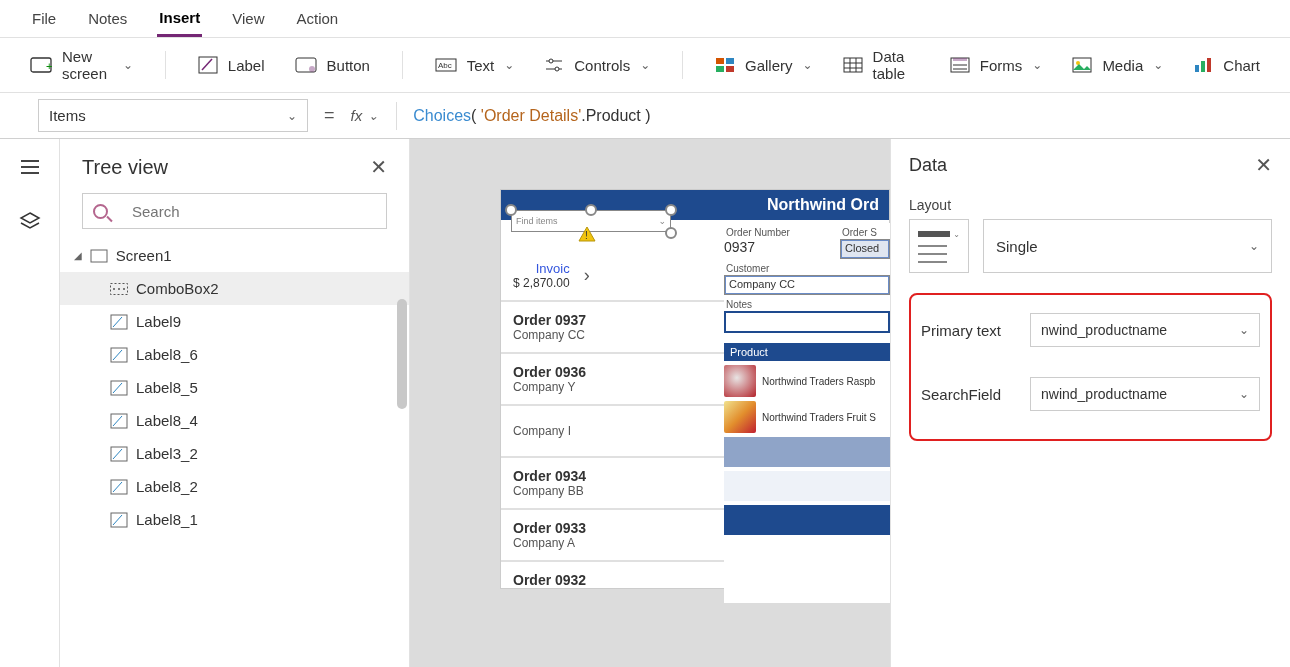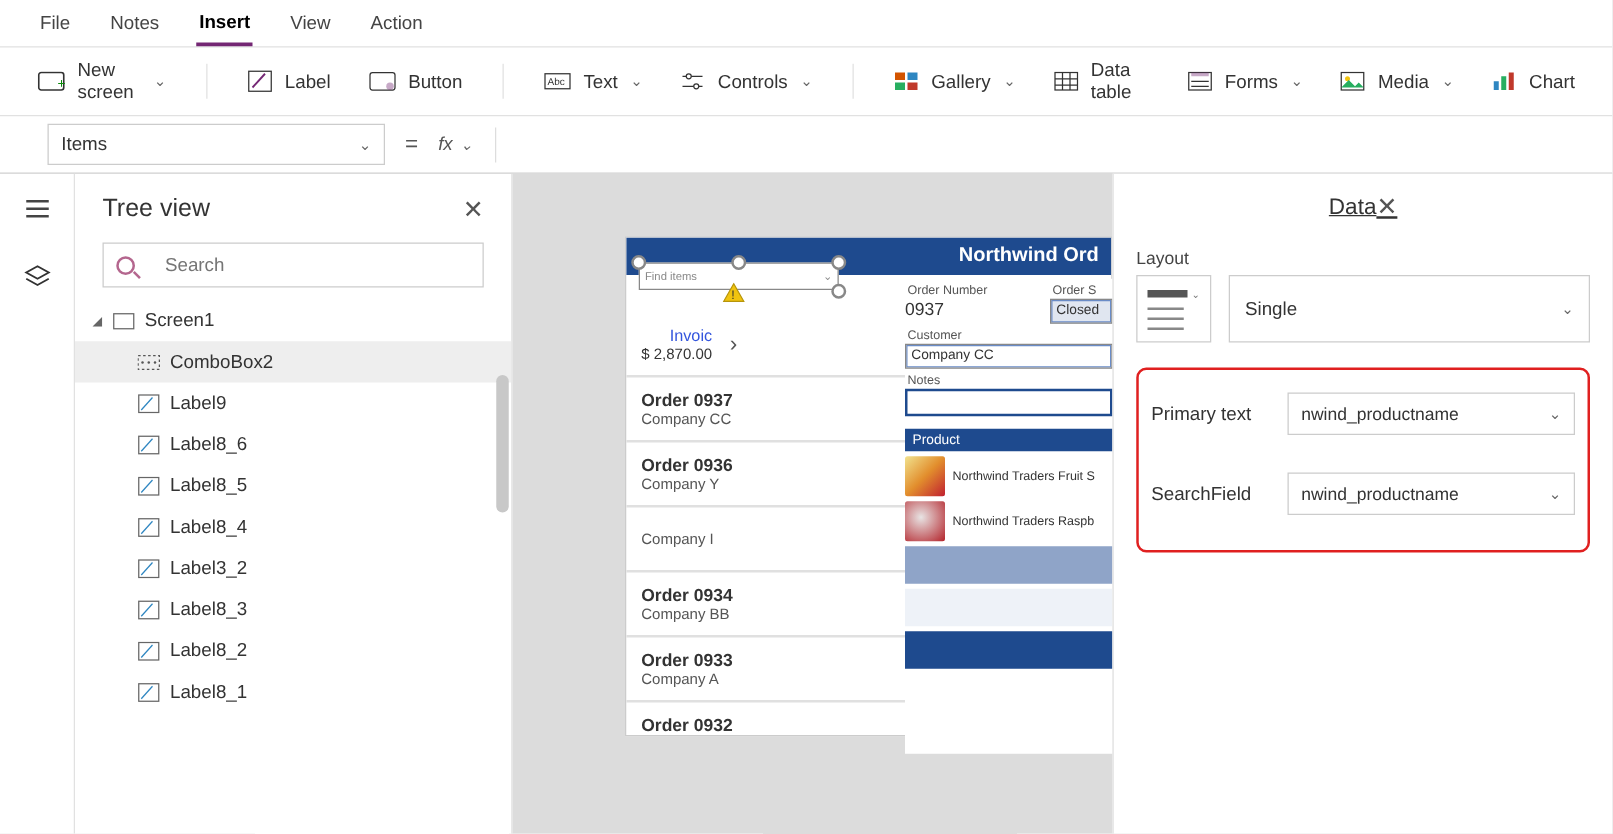--- a/index.html
+++ b/index.html
@@ -76,21 +76,21 @@
   .prod-head { background: #1e4a8e; color: #fff; font-size: 11px; padding: 3px 6px; margin-top: 10px; }
   .prod-row { display: flex; align-items: center; gap: 6px; font-size: 10px; margin: 4px 0; }
   .prod-img { width: 32px; height: 32px; border-radius: 2px; }
   .prod-img.red { background: radial-gradient(circle at 40% 40%, #e8e4e4, #b3232a); }
   .prod-img.fruit { background: linear-gradient(135deg, #f1e28e, #e28e2d, #c02030); }
   .sel-bar { background: #8fa4c8; height: 30px; margin-top: 4px; }
   .plain-bar { background: #eef2f8; height: 30px; margin-top: 4px; }
 
   
   .datapanel { position: absolute; right: 0; top: 0; width: 400px; height: 100%; background: #fff; border-left: 1px solid #e1e1e1; padding: 14px 18px; }
-  .dp-head { display: flex; justify-content: center; align-items: center; margin-bottom: 20px; text-decoration: underline; }
+  .dp-head { display: flex; justify-content: space-between; align-items: center; margin-bottom: 20px; }
   .dp-head h3 { font-size: 18px; font-weight: 400; }
   .dp-label { font-size: 14px; color: #444; margin-bottom: 6px; }
   .dp-row { display: flex; align-items: center; gap: 14px; margin-bottom: 20px; }
   .layout-thumb { width: 60px; height: 54px; border: 1px solid #ccc; display: flex; flex-direction: column; justify-content: center; gap: 6px; padding: 6px 8px; }
   .layout-thumb .ln { height: 2px; background: #888; width: 70%; }
   .layout-thumb .ln.big { height: 6px; width: 90%; background: #555; }
   .layout-sel { flex: 1; height: 54px; border: 1px solid #ccc; display: flex; align-items: center; justify-content: space-between; padding: 12px 12px; font-size: 15px; }
   .red-box { border: 2px solid #e02020; border-radius: 8px; padding: 18px 10px; }
   .rb-row { display: flex; align-items: center; justify-content: space-between; margin-bottom: 30px; }
   .rb-row:last-child { margin-bottom: 10px; }
@@ -231,20 +231,23 @@
   <div class="fb-prop">
     <span>Items</span>
     <span class="chev">⌄</span>
   </div>
   <span class="fb-eq">=</span>
   <span class="fb-fx">
     <span>fx</span>
     <span class="chev">⌄</span>
   </span>
   <div style="width:1px;height:28px;background:#ddd;margin-right:16px"></div>
+  <div class="fb-formula">
+    <span class="fn">Choices</span><span>( </span><span class="str">'</span><span class="str">Order Details</span><span class="str">'</span><span>.</span><span>Product</span><span> )</span>
+  </div>
 </div>
 
 <div class="main">
 
   <div class="leftrail">
     <div class="rail-btn">
       <div class="hamburger">
           <span></span>
           <span></span>
           <span></span>
@@ -313,27 +316,20 @@
             <path d="M3 13 L12 3" stroke="#2e86c1"></path>
           </svg>
         <span>Label8_4</span>
       </div>
       <div class="tv-item indent">
         <svg width="18" height="16">
             <rect x="1" y="1" width="16" height="14" stroke="#666" fill="none"></rect>
             <path d="M3 13 L12 3" stroke="#2e86c1"></path>
           </svg>
         <span>Label3_2</span>
-      </div>
-      <div class="tv-item indent">
-        <svg width="18" height="16">
-            <rect x="1" y="1" width="16" height="14" stroke="#666" fill="none"></rect>
-            <path d="M3 13 L12 3" stroke="#2e86c1"></path>
-          </svg>
-        <span>Label8_3</span>
       </div>
       <div class="tv-item indent">
         <svg width="18" height="16">
             <rect x="1" y="1" width="16" height="14" stroke="#666" fill="none"></rect>
             <path d="M3 13 L12 3" stroke="#2e86c1"></path>
           </svg>
         <span>Label8_2</span>
       </div>
       <div class="tv-item indent">
         <svg width="18" height="16">
@@ -451,26 +447,26 @@
           <div class="box hl" style="background:#e0e6f0"><span>Closed</span></div>
         </div>
       </div>
       <div class="lbl">Customer</div>
       <div class="box hl"><span>Company CC</span></div>
       <div class="lbl">Notes</div>
       <div class="box" style="border:2px solid #1e4a8e;height:22px"><span></span></div>
 
       <div class="prod-head">Product</div>
       <div class="prod-row">
+        <div class="prod-img red"></div>
+        <span>Northwind Traders Raspb</span>
+      </div>
+      <div class="prod-row">
         <div class="prod-img fruit"></div>
         <span>Northwind Traders Fruit S</span>
-      </div>
-      <div class="prod-row">
-        <div class="prod-img red"></div>
-        <span>Northwind Traders Raspb</span>
       </div>
       <div class="sel-bar"></div>
       <div class="plain-bar"></div>
       <div class="plain-bar" style="background:#1e4a8e"></div>
     </div>
 
     <div class="datapanel">
       <div class="dp-head">
         <h3>Data</h3>
         <span class="close">✕</span>

